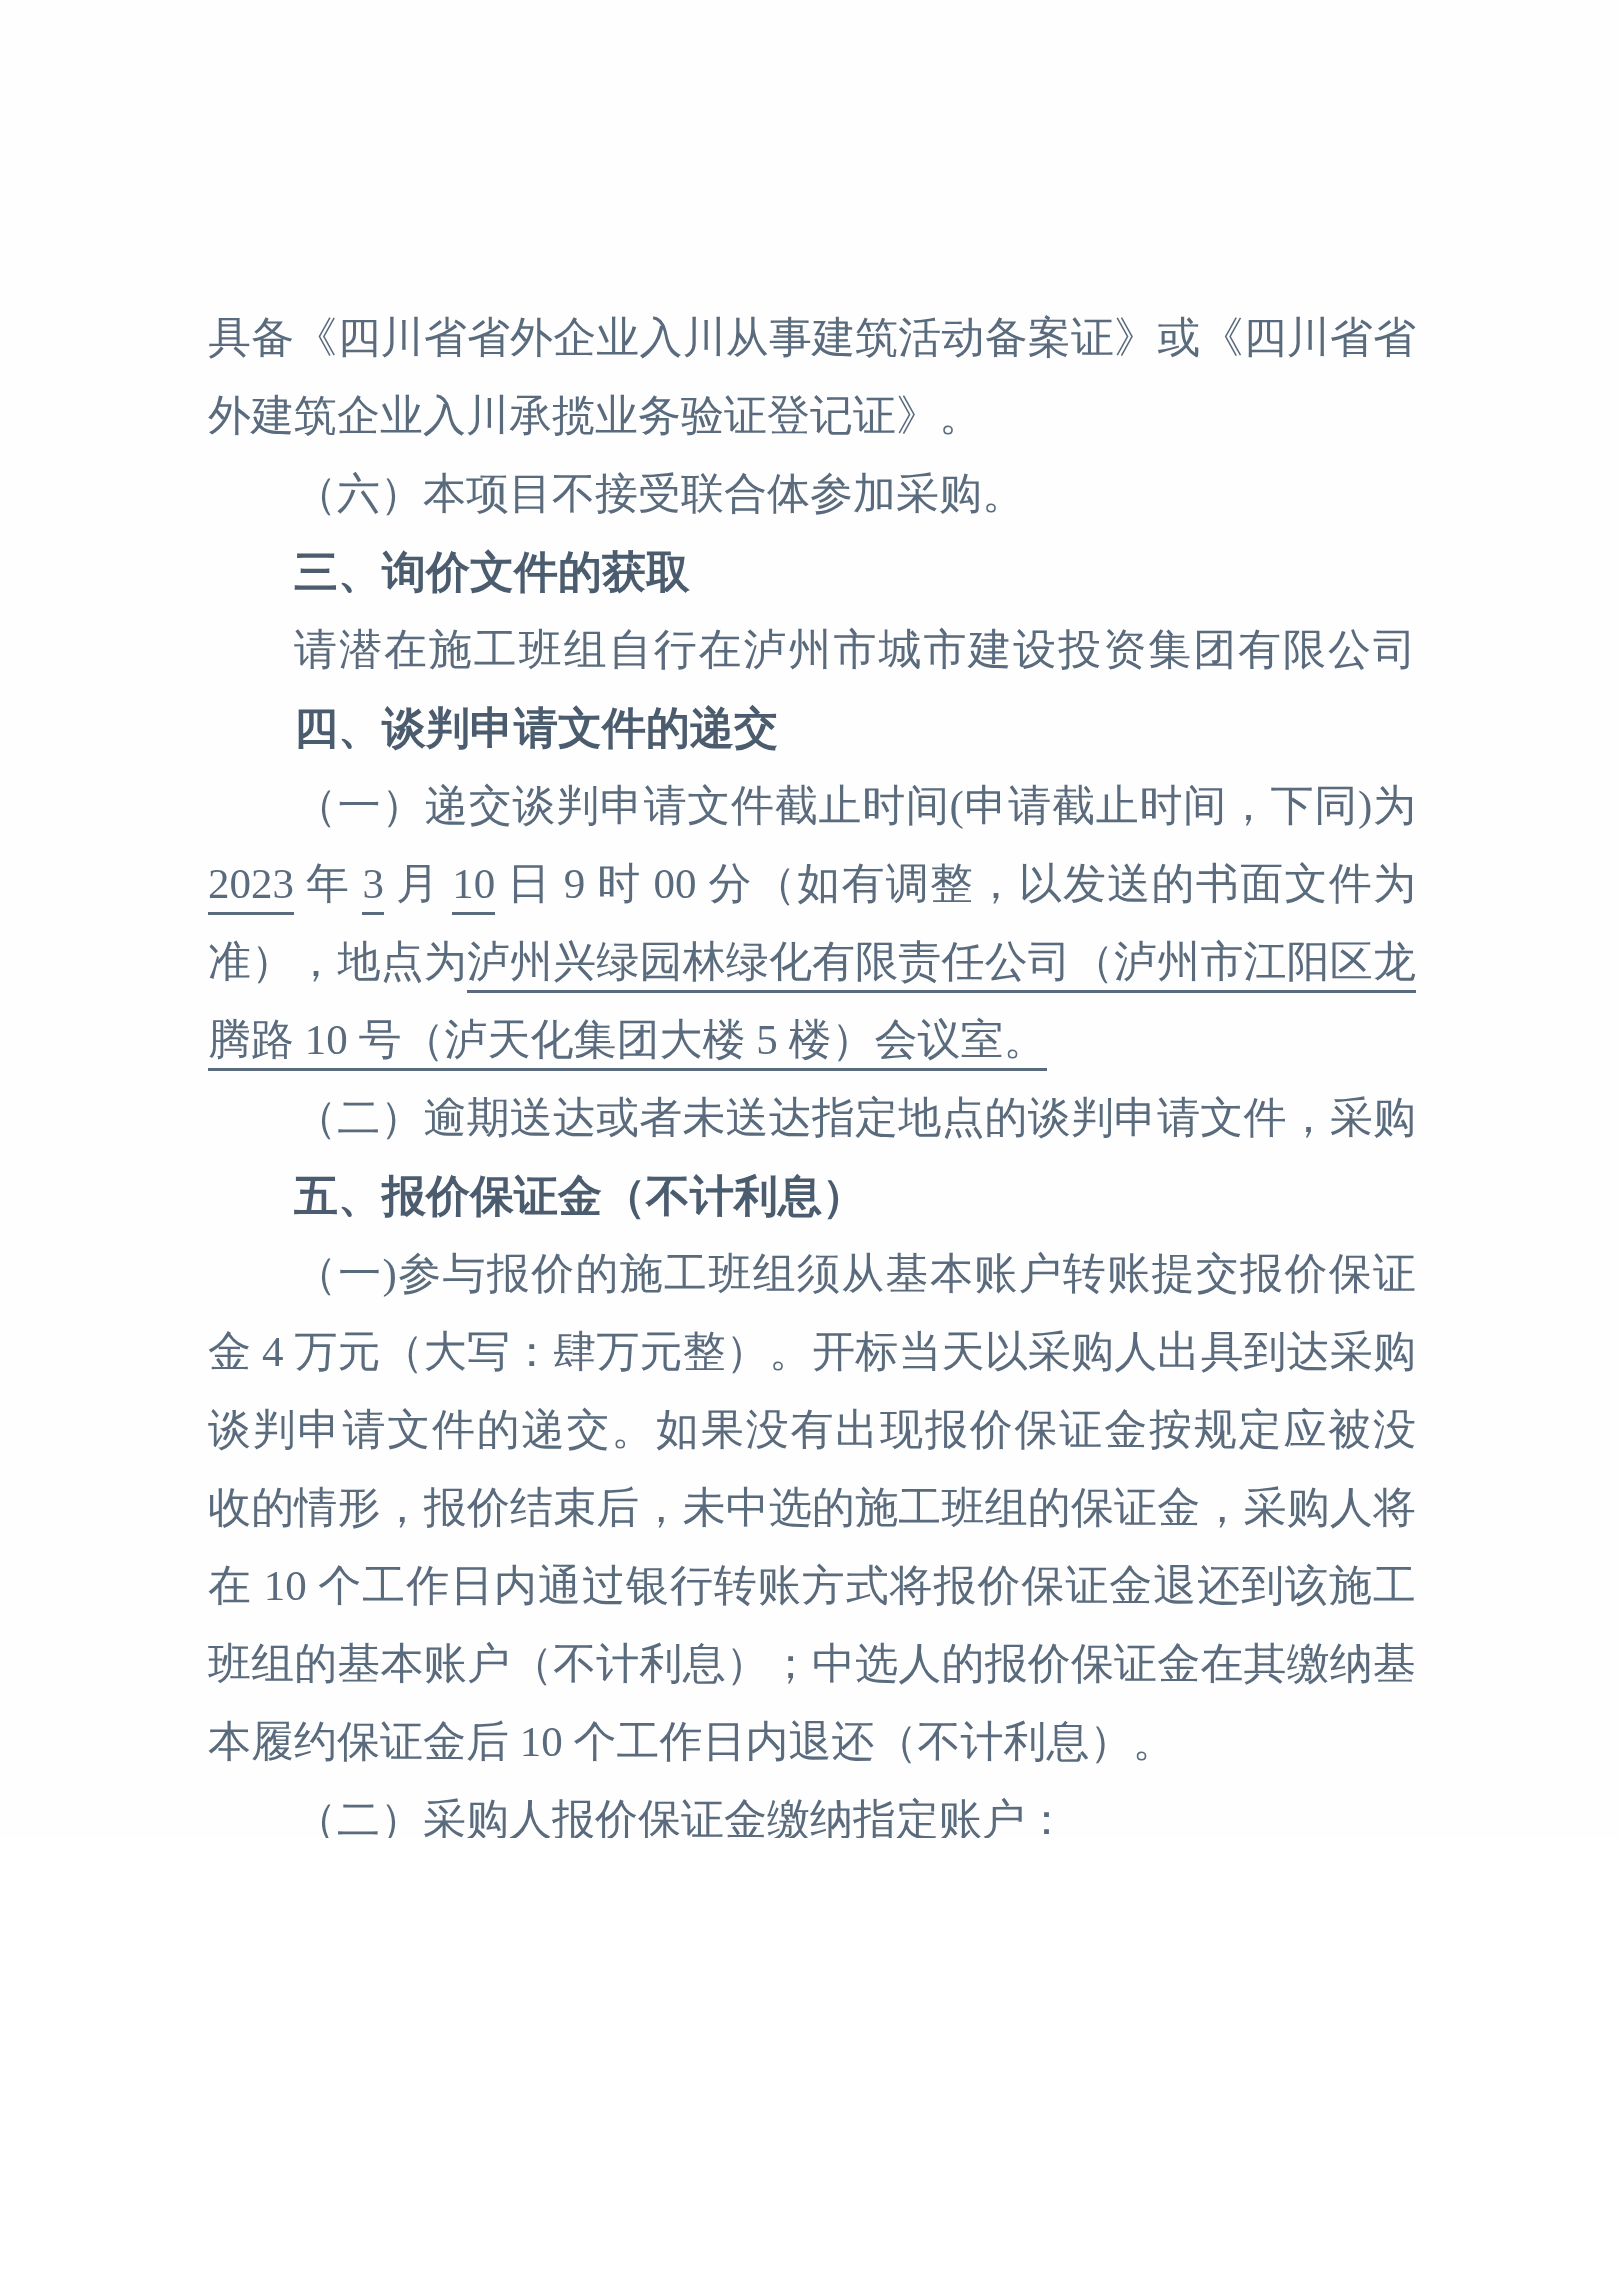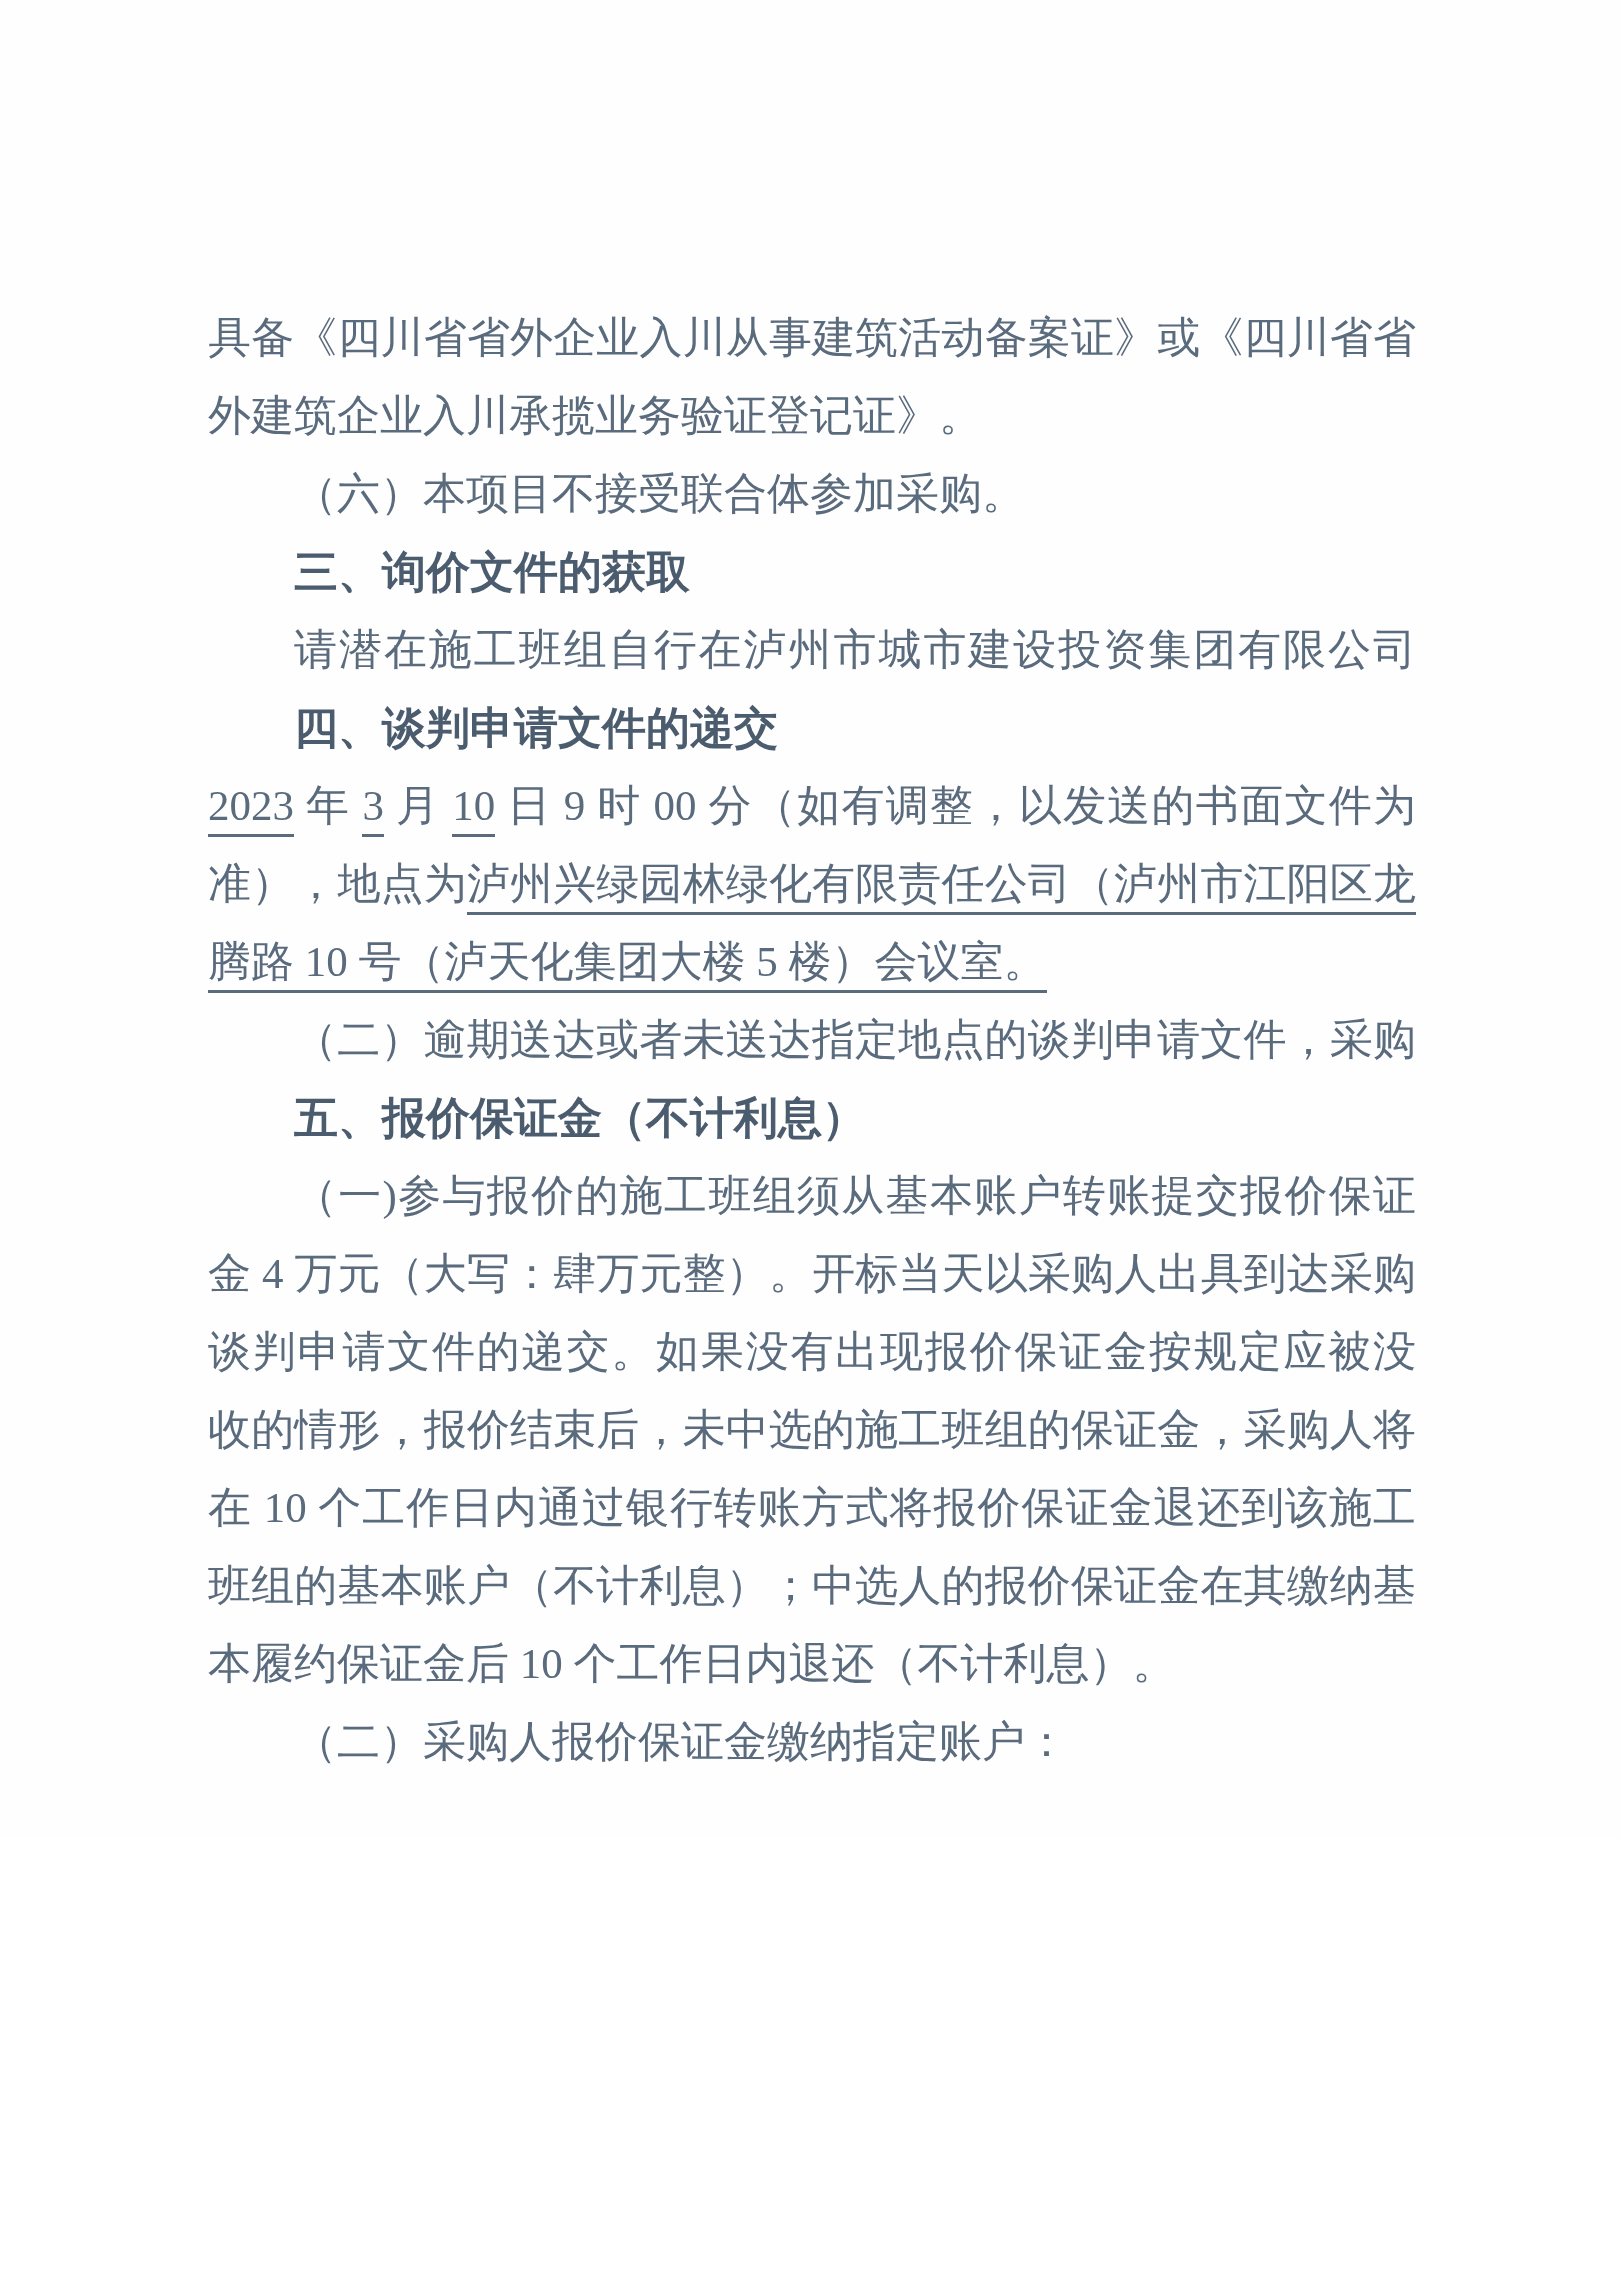--- a/index.html
+++ b/index.html
@@ -60,20 +60,21 @@
 
 <div class="page">
   <div class="content">
 
   <div class="line jf"><span>具备《四川省省外企业入川从事建筑活动备案证》或《四川省省</span></div>
       <div class="line"><span>外建筑企业入川承揽业务验证登记证》。</span></div>
       <div class="line ind"><span>（六）本项目不接受联合体参加采购。</span></div>
       <div class="line ind hd"><span>三、询价文件的获取</span></div>
       <div class="line jf ind"><span>请潜在施工班组自行在泸州市城市建设投资集团有限公司</span></div>
       <div class="line ind hd"><span>四、谈判申请文件的递交</span></div>
+      <div class="line jf ind"><span>（一）递交谈判申请文件截止时间(申请截止时间，下同)为</span></div>
       <div class="line jf"><span class="u">2023</span><span> 年 </span><span class="u">3</span><span> 月 </span><span class="u">10</span><span> 日 9 时 00 分（如有调整，以发送的书面文件为</span></div>
       <div class="line jf"><span>准），地点为</span><span class="u">泸州兴绿园林绿化有限责任公司（泸州市江阳区龙</span></div>
       <div class="line"><span class="u">腾路 10 号（泸天化集团大楼 5 楼）会议室。</span></div>
       <div class="line jf ind"><span>（二）逾期送达或者未送达指定地点的谈判申请文件，采购</span></div>
       <div class="line ind hd"><span>五、报价保证金（不计利息）</span></div>
       <div class="line jf ind"><span>（一)参与报价的施工班组须从基本账户转账提交报价保证</span></div>
       <div class="line jf"><span>金 4 万元（大写：肆万元整）。开标当天以采购人出具到达采购</span></div>
       <div class="line jf"><span>谈判申请文件的递交。如果没有出现报价保证金按规定应被没</span></div>
       <div class="line jf"><span>收的情形，报价结束后，未中选的施工班组的保证金，采购人将</span></div>
       <div class="line jf"><span>在 10 个工作日内通过银行转账方式将报价保证金退还到该施工</span></div>

